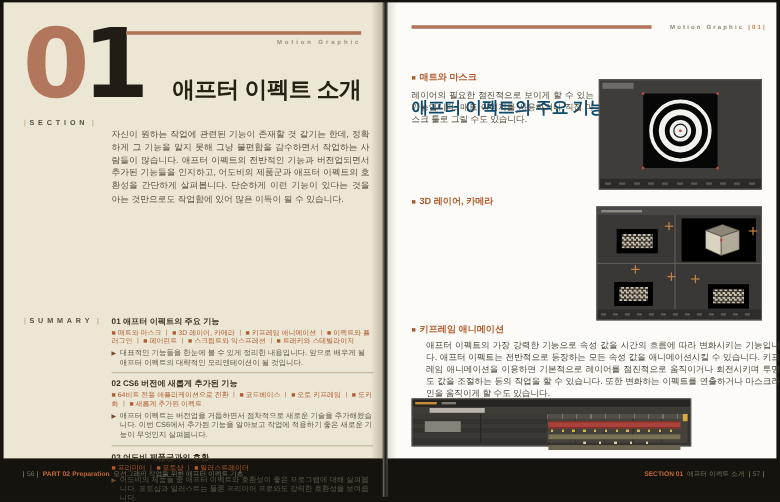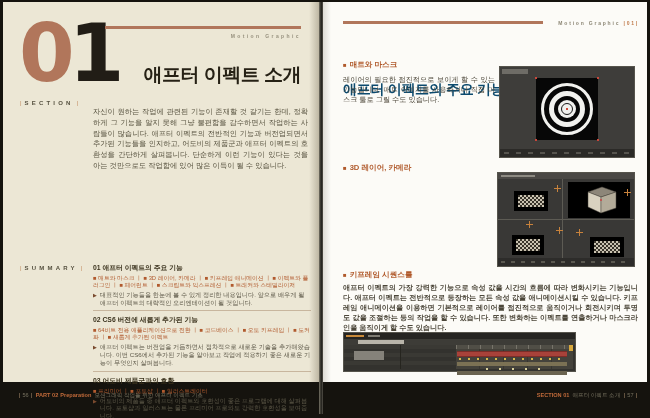--- a/index.html
+++ b/index.html
@@ -54,21 +54,21 @@
   .r-brand{position:absolute;left:212px;top:18px;width:104px;text-align:right;
     font-size:5px;letter-spacing:1.8px;color:#8d8775;font-weight:bold;white-space:nowrap;}
   .r-brand .num{color:#c07a4a;}
   .r-title{position:absolute;left:20px;top:31px;font-size:14px;font-weight:bold;
     color:#0c4a6e;font-family:Liberation Sans, sans-serif;letter-spacing:-0.3px;margin-top:48px;}
   .feat-head{position:absolute;font-size:7.6px;font-weight:bold;color:#b05a2c;white-space:nowrap;}
   .feat-head .sq{font-size:6px;margin-right:3px;}
   .feat-body{position:absolute;font-size:7.2px;line-height:1.4;color:#4c473a;text-align:justify;}
   .fh1{left:20px;top:58px;} .fb1{left:20px;top:73px;width:152px;}
   .fh2{left:20px;top:161px;} .fb2{left:20px;top:176px;width:152px;}
-  .fh3{left:20px;top:268px;} .fb3{left:20px;top:281px;width:295px;font-weight:bold;}
+  .fh3{left:20px;top:268px;} .fb3{left:32px;top:281px;width:295px;}
   .r-footer{position:absolute;left:110px;top:390px;width:206px;text-align:right;
     font-size:5.6px;color:#76715f;white-space:nowrap;}
   .r-footer .sec{color:#c06a3a;font-weight:bold;margin-right:3px;}
   .r-footer .pipe{color:#b89a76;margin:0 2px;}
 
   
   .shot{position:absolute;background:#3e3d3a;border:1px solid #56544c;box-sizing:border-box;}
   
   .shot1{left:176px;top:64px;width:136px;height:92px;}
   .s1-tab{position:absolute;left:2px;top:2px;width:26px;height:5px;background:#6e6c66;}
@@ -240,21 +240,21 @@
       <span class="axis a1"></span>
       <span class="axis a2"></span>
       <span class="axis a3"></span>
       <span class="axis a4"></span>
       <span class="axis a5"></span>
     </div>
     <div class="s2-toolbar"></div>
   </div>
 
   <div class="feat-head fh3">
-    <span class="sq">■</span><span>키프레임 시퀀스를</span>
+    <span class="sq">■</span><span>키프레임 애니메이션</span>
   </div>
   <div class="feat-body fb3">애프터 이펙트의 가장 강력한 기능으로 속성 값을 시간의 흐름에 따라 변화시키는 기능입니다. 애프터 이펙트는 전반적으로 등장하는 모든 속성 값을 애니메이션시킬 수 있습니다. 키프레임 애니메이션을 이용하면 기본적으로 레이어를 점진적으로 움직이거나 회전시키며 투명도 값을 조절하는 등의 작업을 할 수 있습니다. 또한 변화하는 이펙트를 연출하거나 마스크라인을 움직이게 할 수도 있습니다.</div>
 
   <div class="shot shot3">
     <div class="s3-topbar">
       <span class="s3-tab-orange"></span>
       <span class="s3-tab-gray"></span>
     </div>
     <div class="s3-toolrow">
       <span class="s3-field"></span>

